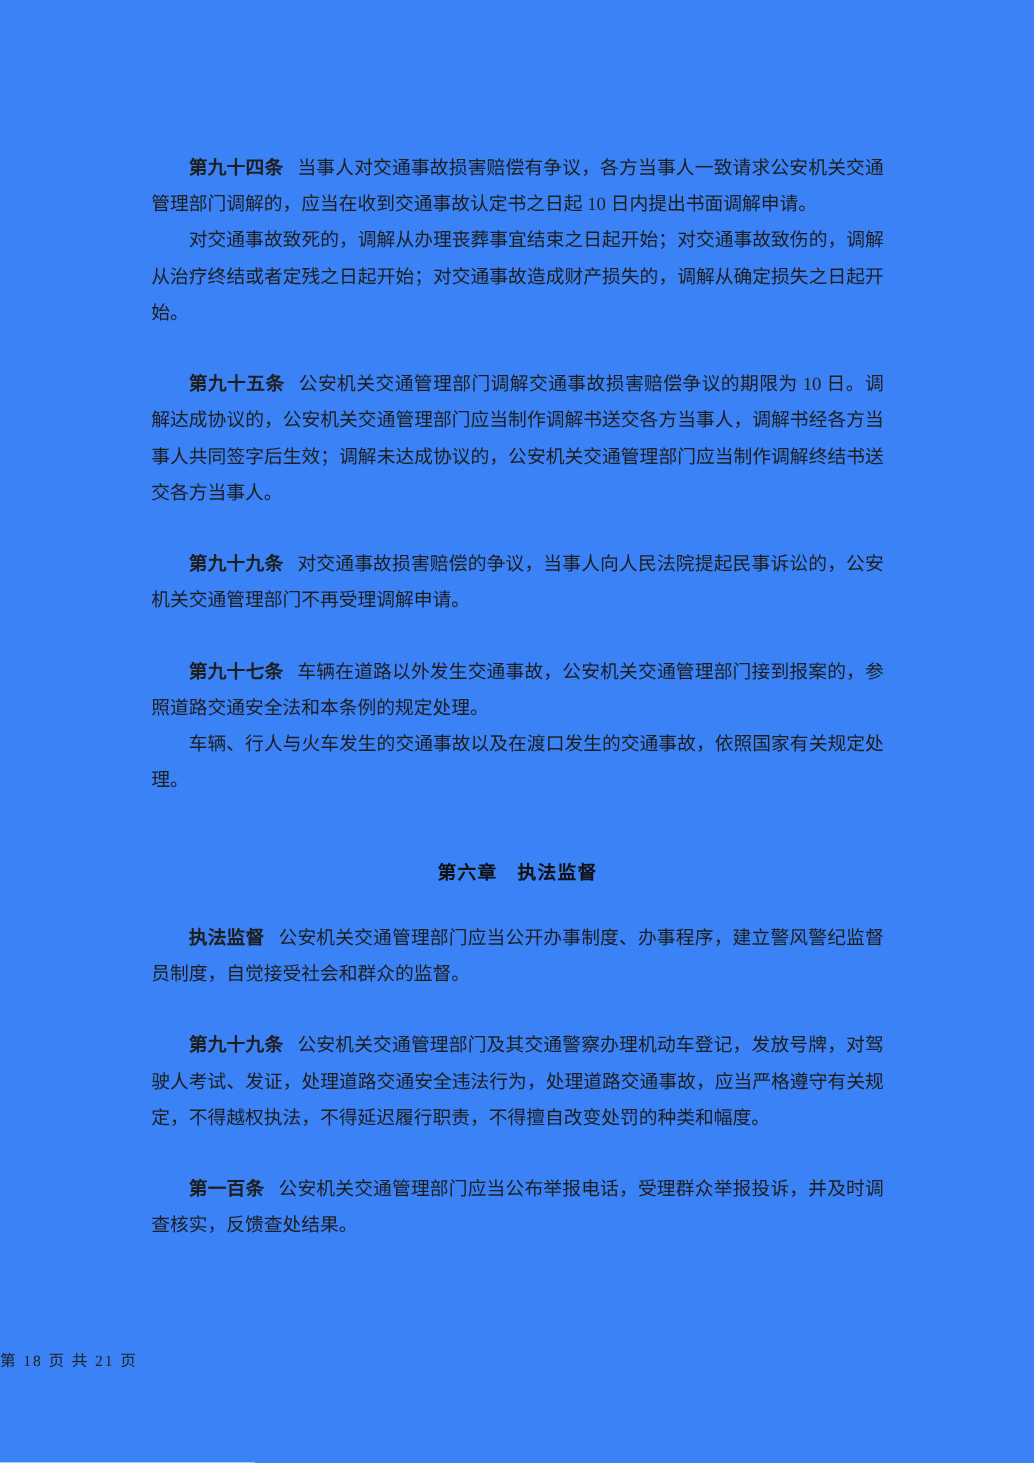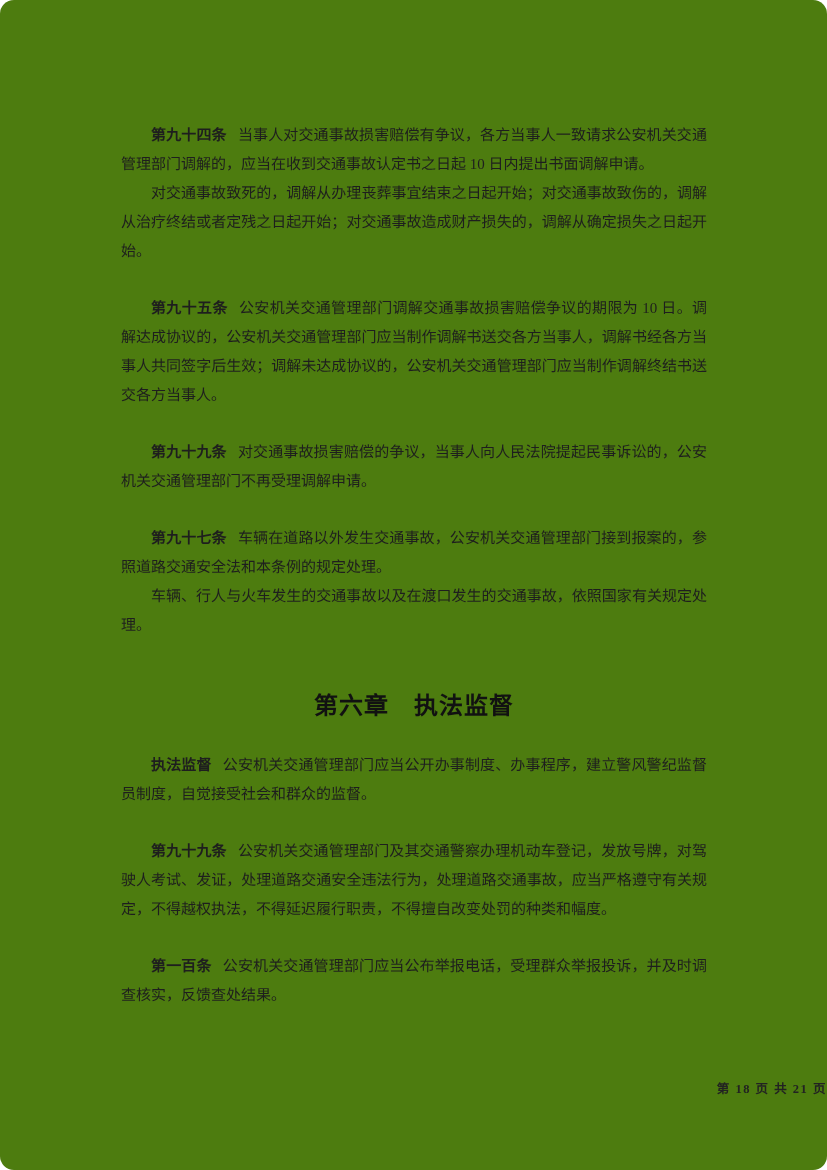--- a/index.html
+++ b/index.html
@@ -8,55 +8,53 @@
     width: 827px;
     height: 1170px;
     position: relative;
     font-family: "Liberation Serif", "DejaVu Serif", serif;
     color: #1e1e1e;
   }
   .page {
     position: absolute;
     inset: 0;
     padding: 121px 120px 0 121px;
-    background: #4d7c0f;
-    border-radius: 14px;
+    background: #3b82f6;
   }
   .article { margin-bottom: 28px; }
   .article:last-child { margin-bottom: 0; }
   .para {
     font-size: 15px;
     line-height: 29px;
     text-align: justify;
     text-indent: 2em;
     color: #1e1e1e;
   }
   .artnum {
     font-weight: 700;
     margin-right: 0.75em;
   }
   .chapter {
     font-family: "Liberation Sans", "DejaVu Sans", sans-serif;
-    font-size: 24px;
+    font-size: 15px;
     font-weight: 700;
     text-align: center;
     letter-spacing: 1px;
     margin: 46px 0 30px 0;
     color: #111111;
   }
   .footer {
     position: absolute;
     top: 1078px;
     left: 0;
     width: 827px;
-    text-align: right;
+    text-align: left;
     font-size: 12.5px;
     letter-spacing: 1.5px;
     color: #222222;
-    font-weight: bold;
   }
 </style>
 </head>
 <body>
 
 <div class="page">
 
   <section>
 
     <div class="article">

